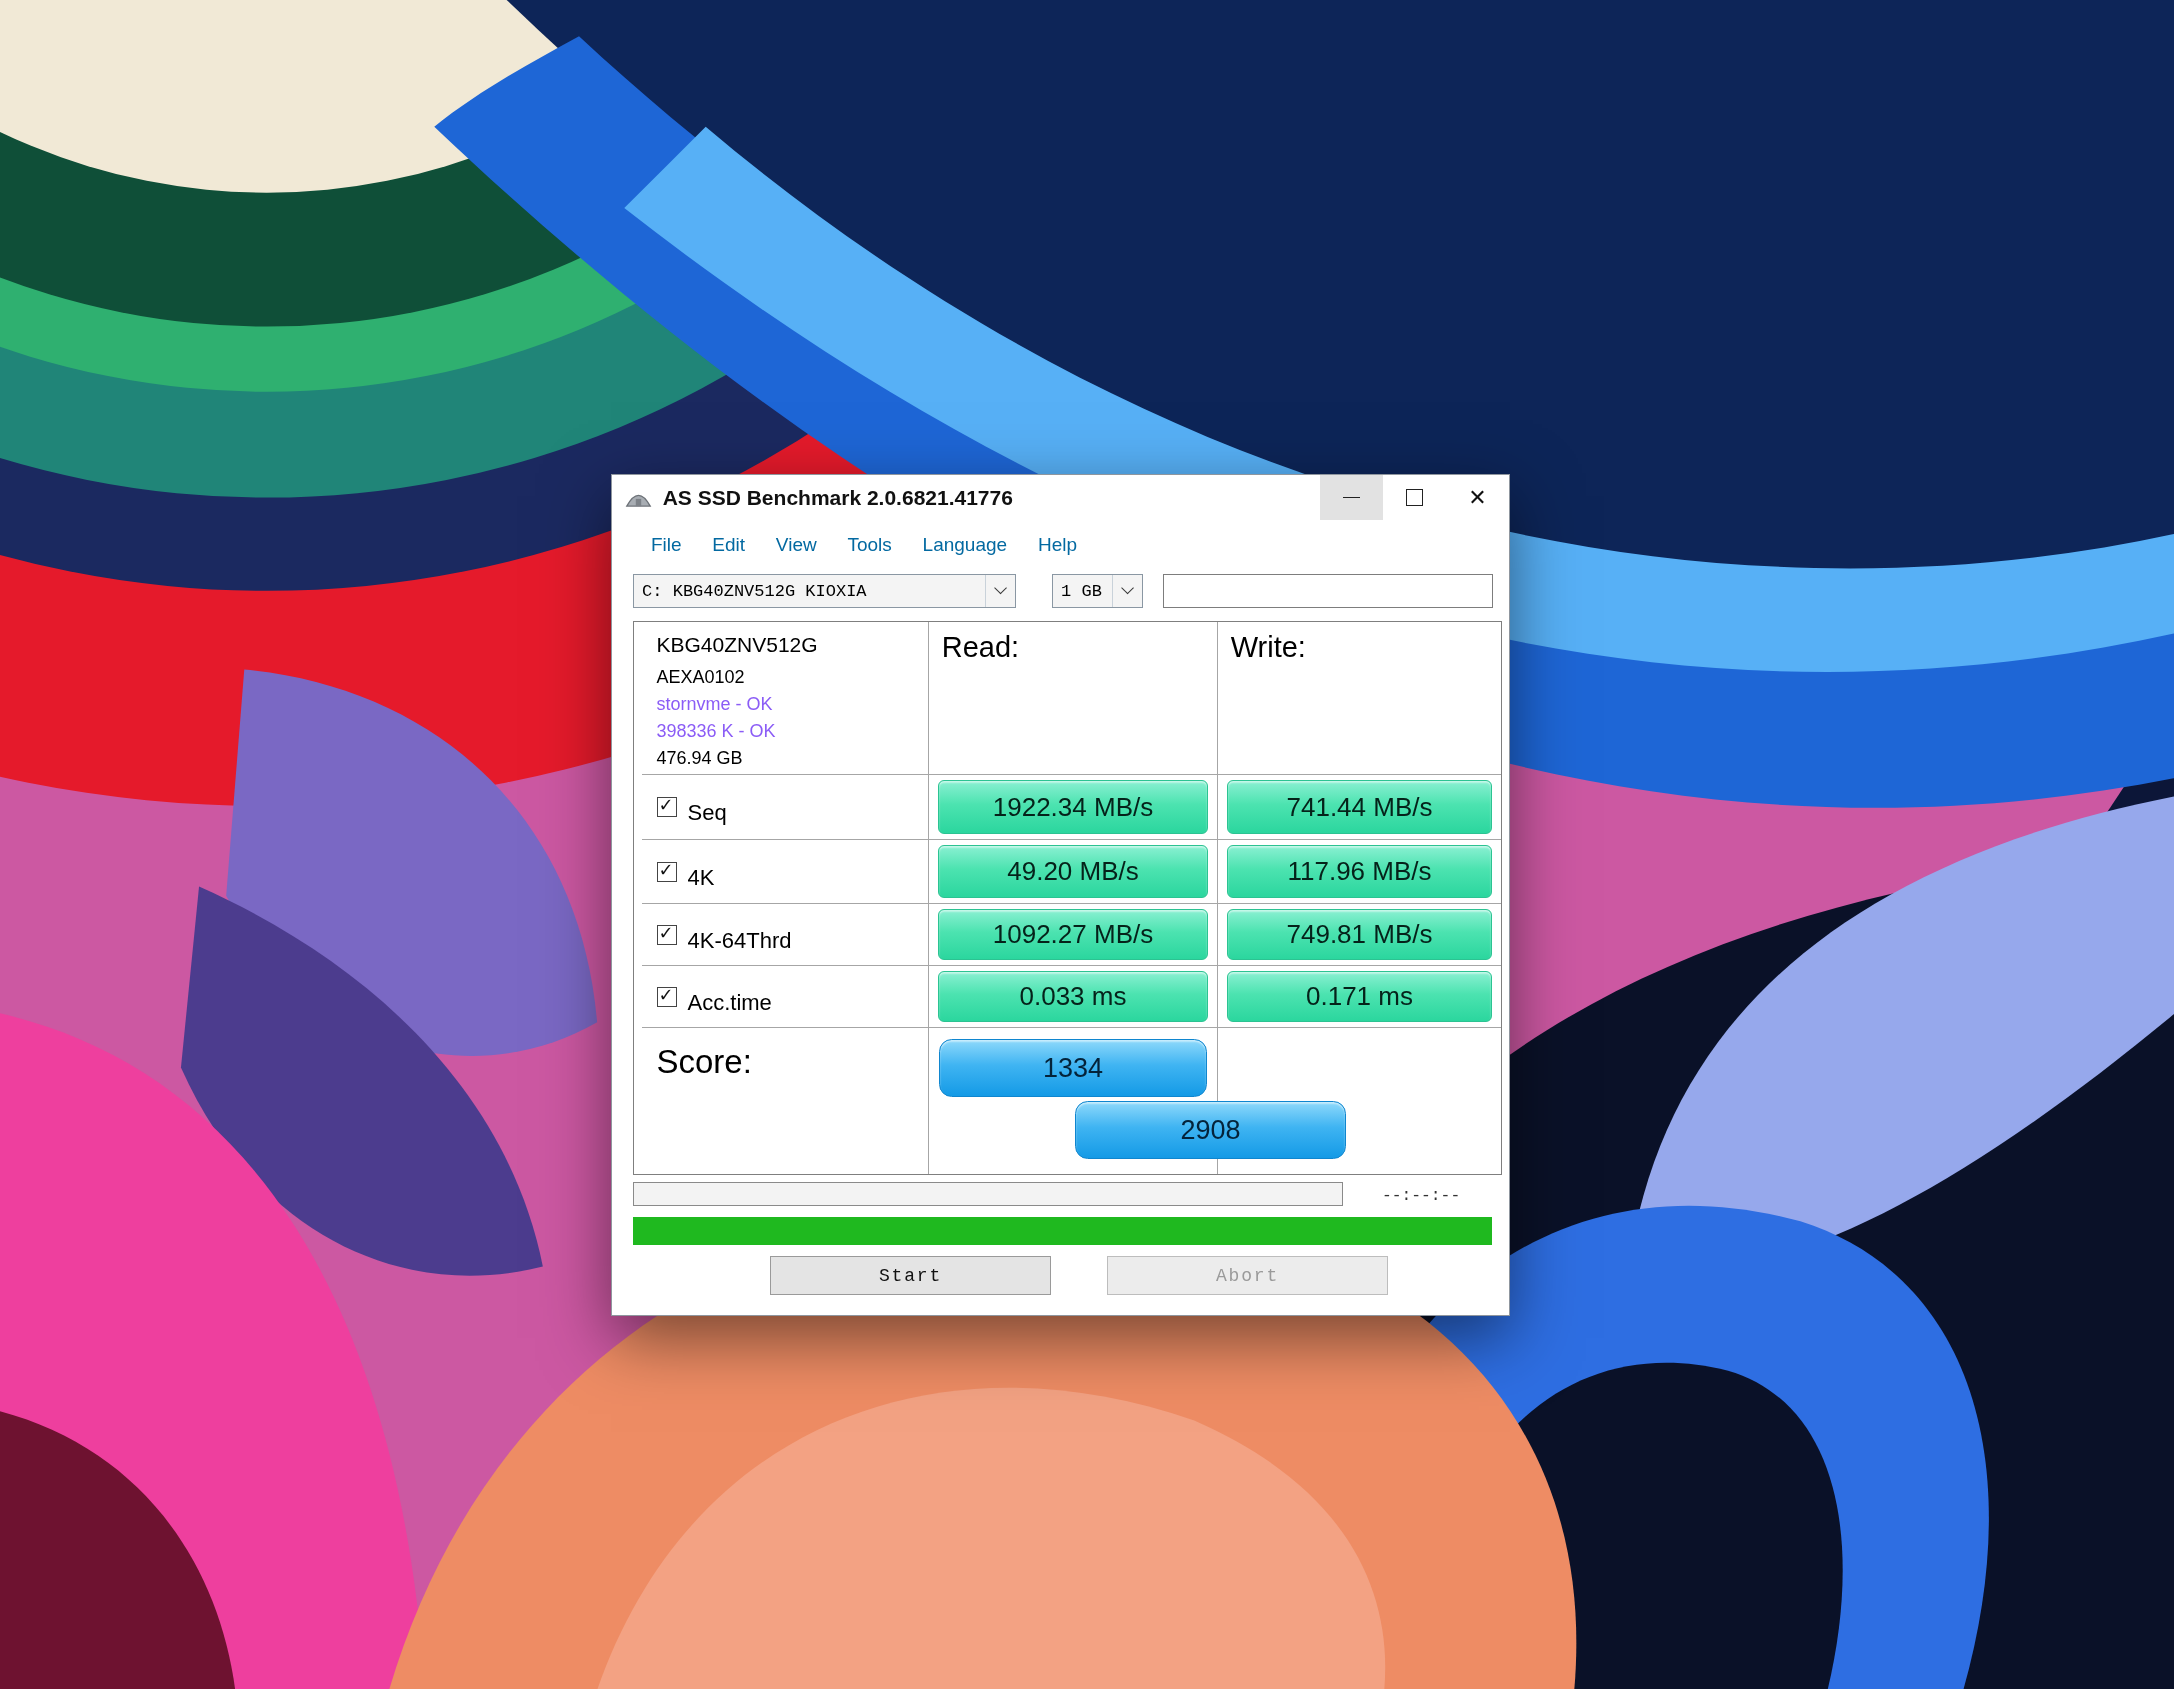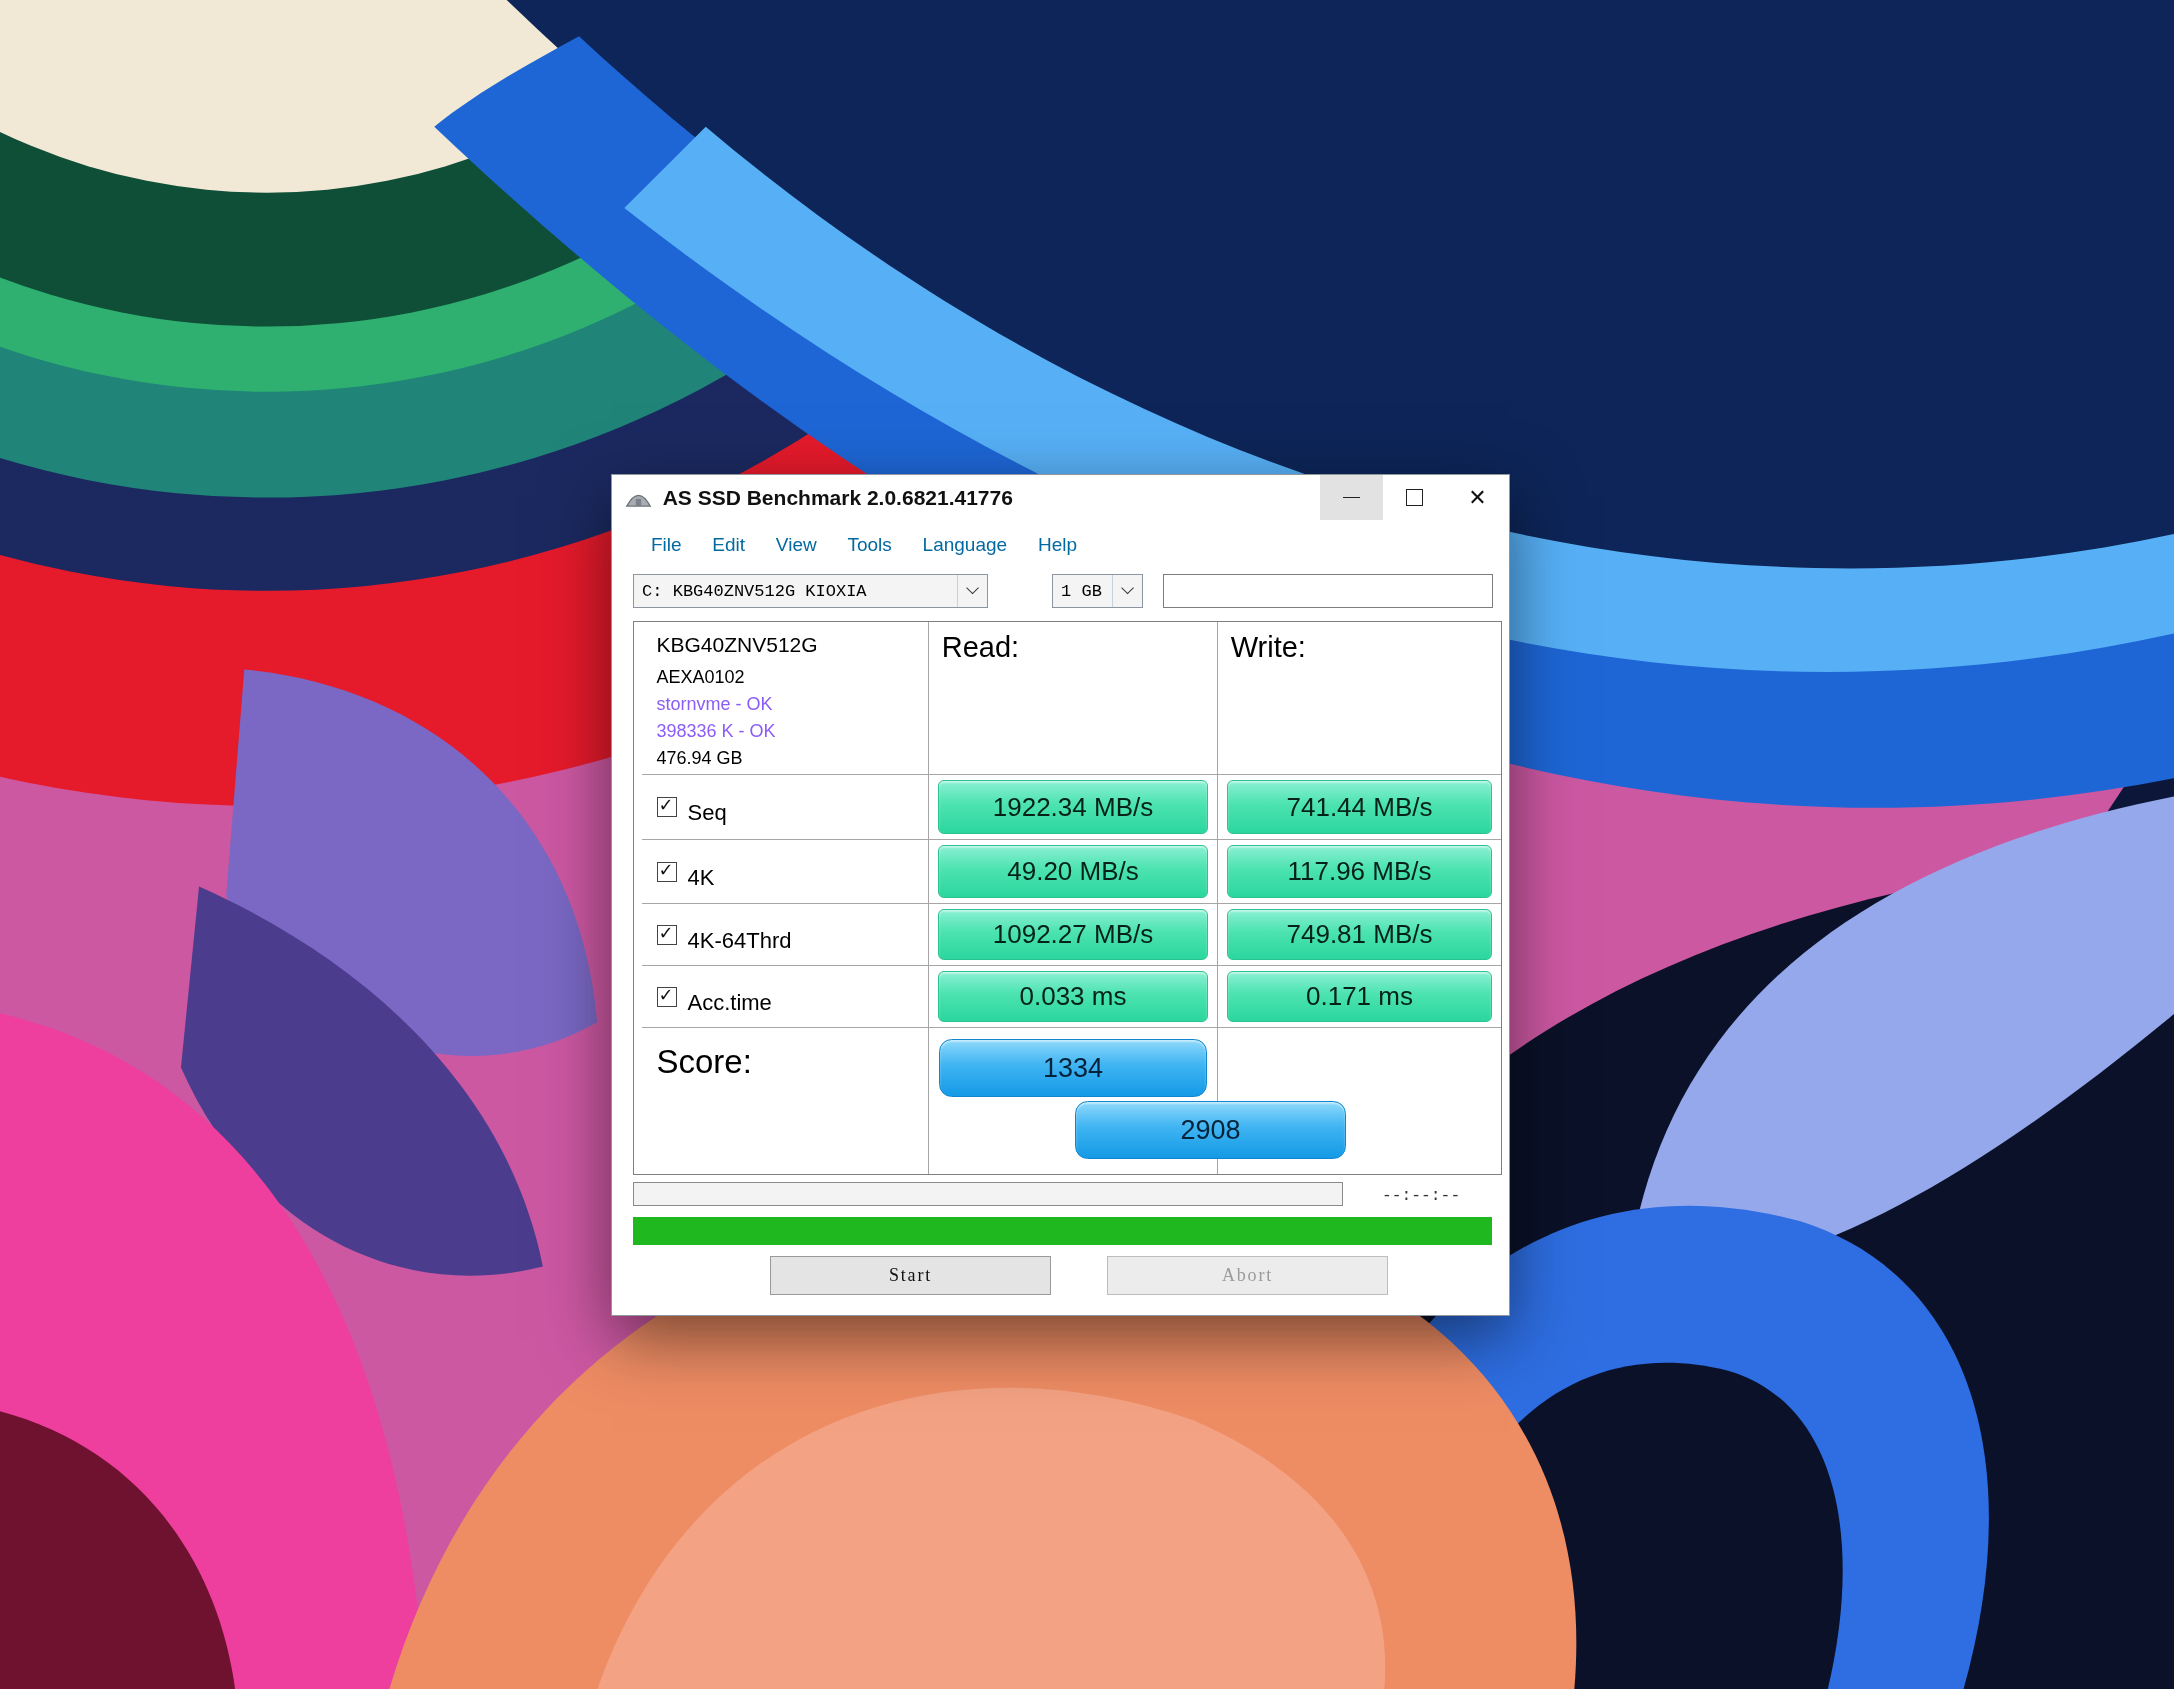--- a/index.html
+++ b/index.html
@@ -24,21 +24,21 @@
   .menubar{position:absolute;top:45px;left:0;right:0;height:49px;display:flex;align-items:center;padding-left:23.5px;}
   .menu-item{padding:7.2px 15.4px;font-size:19px;color:#0369a1;}
 
   .controls{position:absolute;top:99px;left:21px;width:860px;height:34px;}
   .combo{position:absolute;top:0;height:34px;border:0.9px solid #8a97a3;background:#f4f4f4;
     display:flex;align-items:center;box-sizing:border-box;}
   .combo .txtv{flex:1;padding-left:8.1px;font-family:"Liberation Mono",monospace;font-size:17px;color:#000;
     white-space:nowrap;overflow:hidden;}
   .combo .arrowbox{width:29px;height:100%;display:flex;align-items:center;justify-content:center;border-left:0.9px solid #c9d2da;}
   .chev{width:8.1px;height:8.1px;border-right:1.8px solid #3a3a3a;border-bottom:1.8px solid #3a3a3a;transform:rotate(45deg) translate(-1.8px,-1.8px);}
-  .combo-drive{left:0;width:355px;}
+  .combo-drive{left:0;width:383px;}
   .combo-size{left:419px;width:91px;}
   .textfield{position:absolute;left:530px;top:0;width:330px;height:34px;border:0.9px solid #7d7d7d;
     background:#fff;box-sizing:border-box;font-size:17px;padding:0 7.2px;outline:none;}
 
   
   .tbl{position:absolute;top:146px;left:21px;width:859px;height:552px;border:0.9px solid #7f7f7f;
     box-sizing:content-box;display:grid;grid-template-columns:287px 289px 1fr;
     grid-template-rows:153px 65px 64px 62px 62px 1fr;background:#fff;}
   .cell{box-sizing:border-box;}
   .br{border-right:0.9px solid #a6a6a6;}
@@ -68,21 +68,21 @@
     background:linear-gradient(180deg,#8ed9fb 0%,#3fb4f2 45%,#149ae6 100%);
     box-shadow:inset 0 1.8px 1.8px rgba(255,255,255,.55);}
   .total-pill{position:absolute;left:441px;top:479px;width:269px;height:56px;z-index:2;}
 
   
   .mini-progress{position:absolute;top:707px;left:21px;width:710px;height:23.5px;
     border:0.9px solid #8a8a8a;background:#f3f3f3;box-sizing:border-box;}
   .time-label{position:absolute;top:711px;left:770px;font-size:16.3px;color:#333;font-family:"Liberation Mono",monospace;}
   .green-bar{position:absolute;top:742px;left:21px;width:859px;height:28px;background:#1fb91f;}
   .act-btn{position:absolute;top:781px;width:281px;height:39px;display:flex;align-items:center;justify-content:center;
-    font-family:Liberation Serif, serif;font-size:18px;letter-spacing:1.8px;box-sizing:border-box;}
+    font-family:Liberation Mono, monospace;font-size:18px;letter-spacing:1.8px;box-sizing:border-box;}
   .btn-start{left:158px;background:#e4e4e4;border:0.9px solid #9a9a9a;color:#111;}
   .btn-abort{left:495px;background:#ececec;border:0.9px solid #bdbdbd;color:#9a9a9a;}
 </style>
 </head>
 <body>
 
 <div class="stage">
 
   <svg class="wallpaper" viewBox="0 0 2404 1868" preserveAspectRatio="none" aria-hidden="true">
     <rect width="2404" height="1868" fill="#0c1638"></rect>

